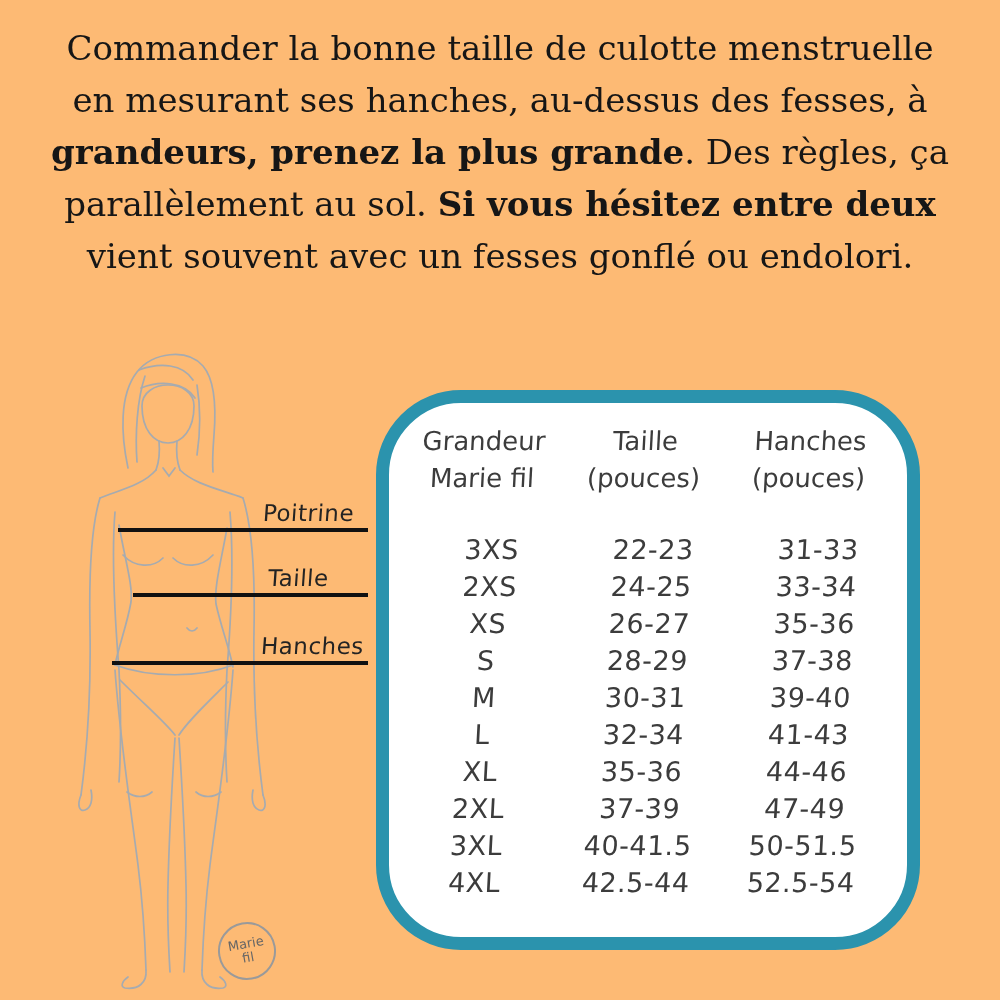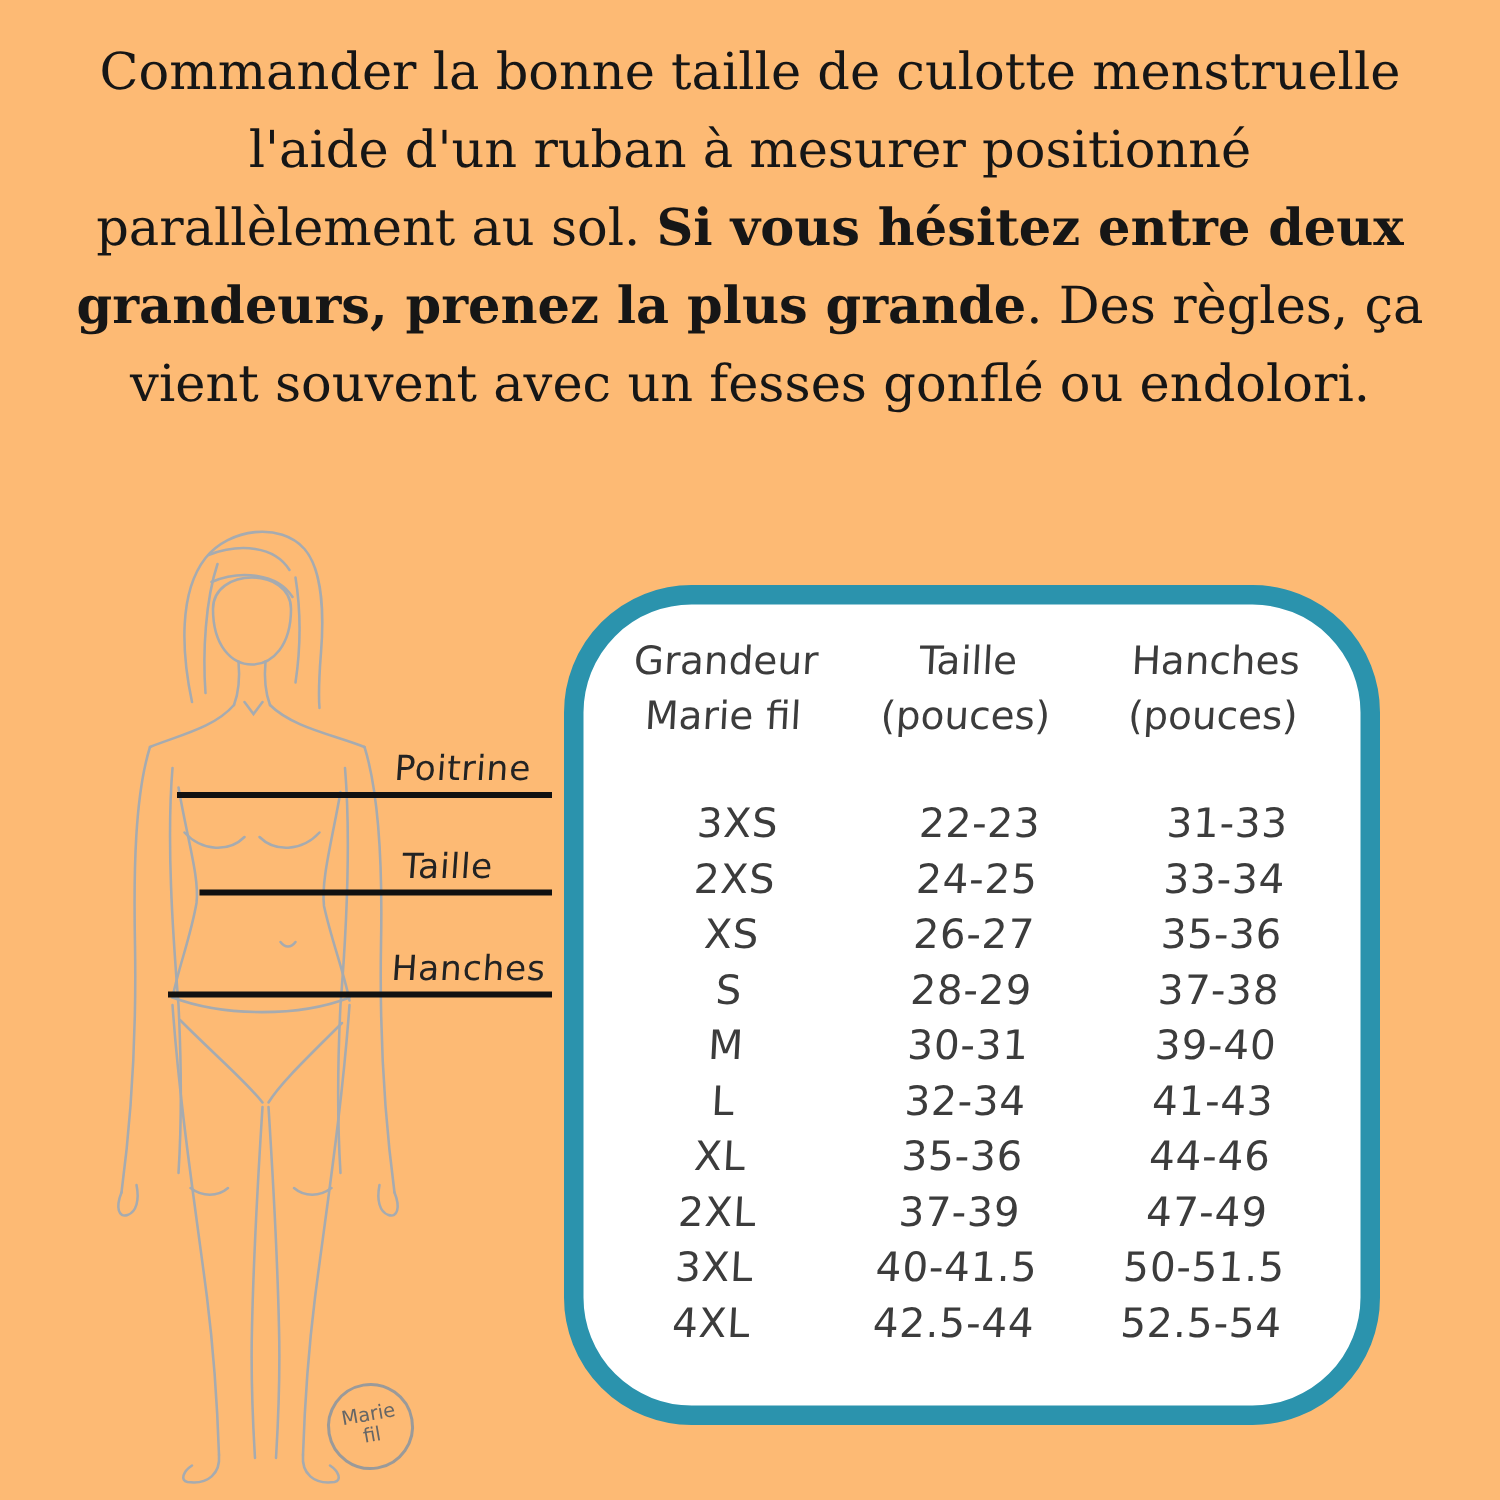--- a/index.html
+++ b/index.html
@@ -59,23 +59,23 @@
     font-size:27px; text-align:center; letter-spacing:0.5px;
   }
 </style>
 </head>
 <body>
 
 <div class="canvas">
 
   <div class="intro">
     <div class="iline"><span>Commander la bonne taille de culotte menstruelle</span><strong></strong><span></span></div>
-    <div class="iline"><span>l'aide d'un ruban à mesurer positionné</span><strong></strong><span></span></div>
+    <div class="iline"><span>en mesurant ses hanches, au-dessus des fesses, à</span><strong></strong><span></span></div>
+    <div class="iline"><span></span><strong>grandeurs, prenez la plus grande</strong><span>. Des règles, ça</span></div>
     <div class="iline"><span>parallèlement au sol. </span><strong>Si vous hésitez entre deux</strong><span></span></div>
-    <div class="iline"><span></span><strong>grandeurs, prenez la plus grande</strong><span>. Des règles, ça</span></div>
     <div class="iline"><span>vient souvent avec un fesses gonflé ou endolori.</span><strong></strong><span></span></div>
   </div>
 
   <svg class="sketch" viewBox="0 0 310 660">
 
     <path d="M 53,128 C 46,95 44,55 62,32 C 78,12 112,8 128,26 C 140,40 141,70 139,95 C 138,108 137,120 138,132"></path>
     <path d="M 64,30 C 85,22 108,24 118,40"></path>
     <path d="M 70,36 C 62,60 60,95 62,122"></path>
     <path d="M 122,45 C 126,70 125,95 122,115"></path>
     <path d="M 66,48 C 85,40 110,42 120,58"></path>

